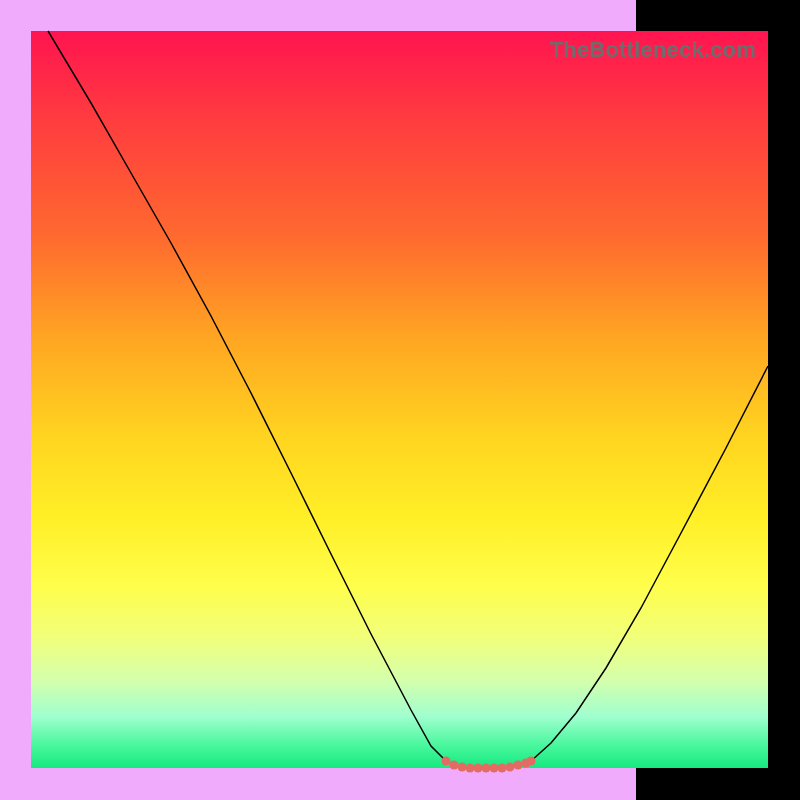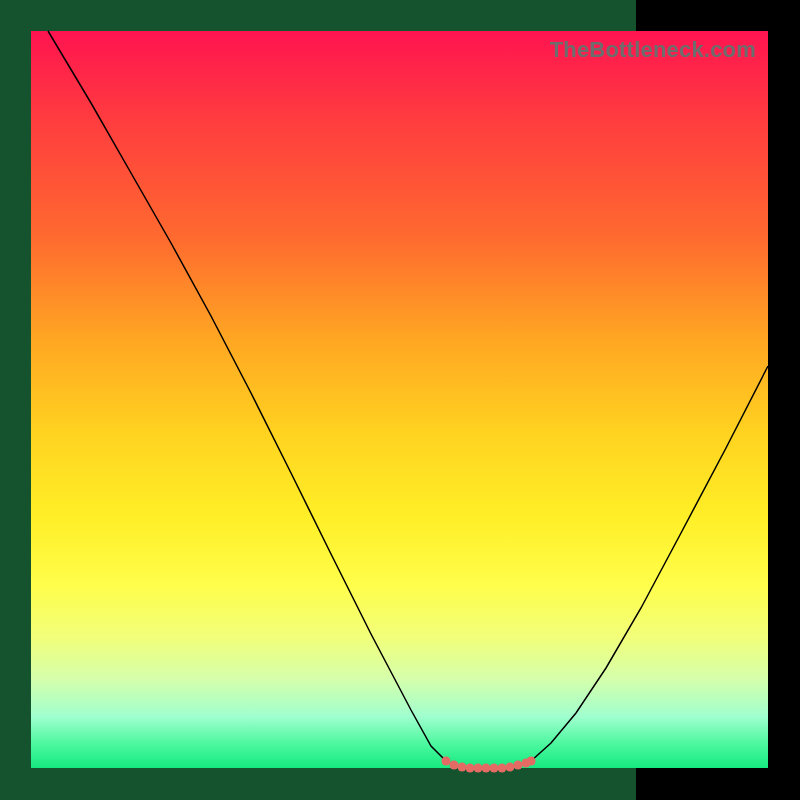--- a/index.html
+++ b/index.html
@@ -7,21 +7,21 @@
     padding: 0;
     width: 800px;
     height: 800px;
     background: #000;
     overflow: hidden;
   }
   .frame {
     position: relative;
     width: 636px;
     height: 800px;
-    background: #14532d;
+    background: #f0abfc;
     text-decoration: underline;
   }
   .plot-area {
     position: absolute;
     left: 31px;
     top: 31px;
     width: 737px;
     height: 737px;
     
     background: linear-gradient(to bottom,

